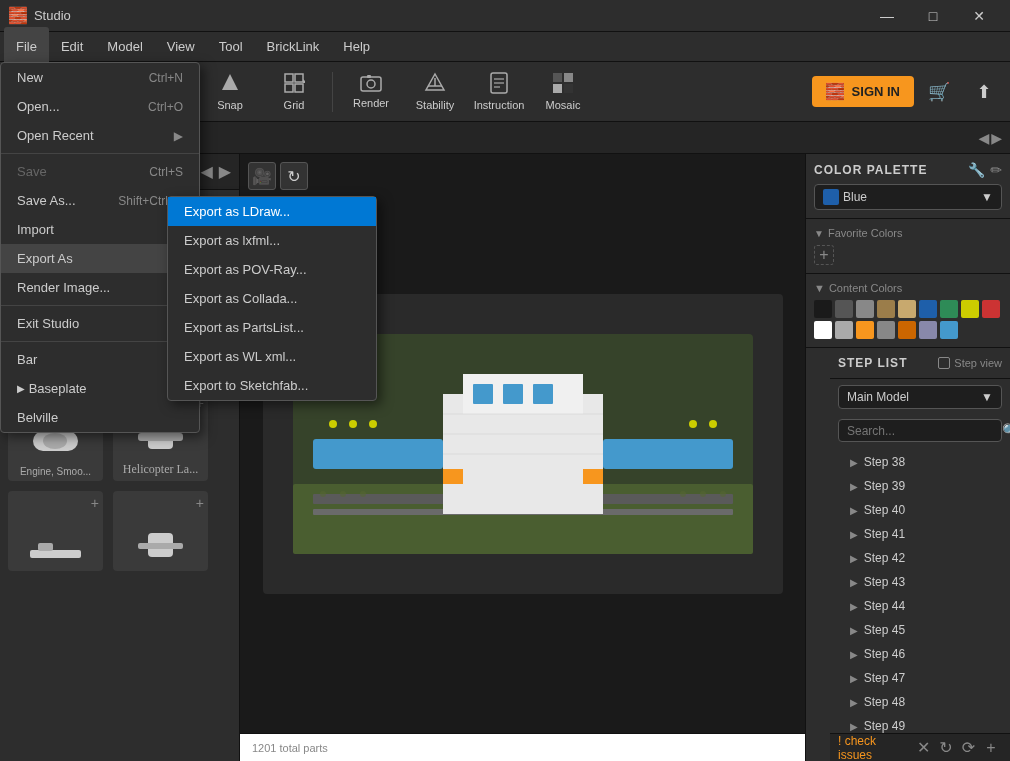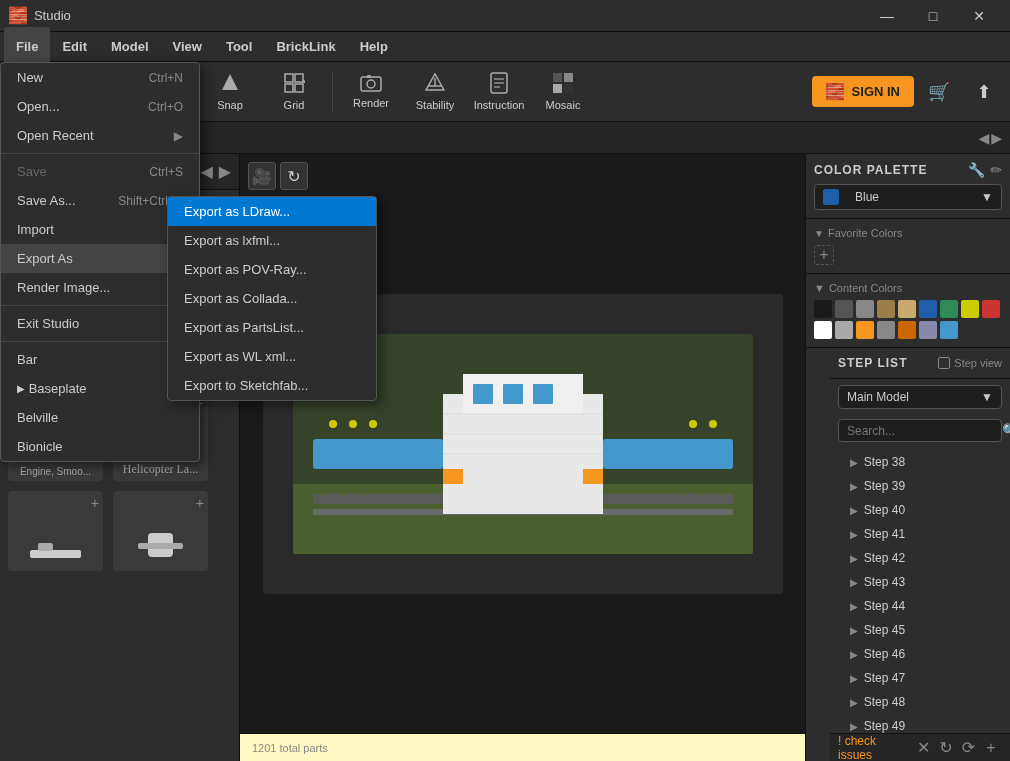--- a/index.html
+++ b/index.html
@@ -15,21 +15,21 @@
       width: 46px; height: 32px; background: transparent; border: none; color: #ccc;
       font-size: 14px; cursor: pointer; display: flex; align-items: center; justify-content: center;
     }
 
     
     .menu-bar {
       height: 30px; background: #2d2d2d; display: flex; align-items: center;
       border-bottom: 1px solid #111; padding: 0 4px;
     }
     .menu-item {
-      padding: 12px 12px; color: #ccc; cursor: pointer; font-size: 13px; border-radius: 3px; font-weight: bold;
+      padding: 12px 12px; color: #ccc; cursor: pointer; font-size: 13px; border-radius: 3px;
     }
     .menu-item:hover, .menu-item.active { background: #444; }
 
     
     .toolbar {
       height: 60px; background: #2d2d2d; display: flex; align-items: center;
       border-bottom: 1px solid #111; padding: 0 8px; gap: 4px;
     }
     .tool-btn {
       display: flex; flex-direction: column; align-items: center; justify-content: center;
@@ -83,29 +83,29 @@
     .parts-grid { display: flex; flex-wrap: wrap; padding: 4px 8px; gap: 10px; }
     .part-item { width: 95px; height: 90px; background: #3a3a3a; border-radius: 4px; display: flex; flex-direction: column; align-items: center; justify-content: flex-end; padding: 4px; font-size: 10px; color: #aaa; text-align: center; position: relative; cursor: pointer; }
     .part-item-add { position: absolute; top: 4px; right: 4px; background: transparent; border: none; color: #888; font-size: 14px; cursor: pointer; }
     .part-shape { width: 60px; height: 50px; display: flex; align-items: center; justify-content: center; }
 
     
     .center-panel { flex: 1; background: #1a1a1a; display: flex; flex-direction: column; position: relative; overflow: hidden; }
     .viewport { flex: 1; position: relative; display: flex; align-items: center; justify-content: center; }
     .viewport-controls { position: absolute; top: 8px; left: 8px; display: flex; gap: 4px; }
     .vp-btn { width: 28px; height: 28px; background: #333; border: 1px solid #555; border-radius: 3px; color: #ccc; font-size: 16px; cursor: pointer; display: flex; align-items: center; justify-content: center; }
-    .status-bar { height: 28px; background: #fef9c3; border-top: 1px solid #111; display: flex; align-items: center; padding: 0 12px; font-size: 11px; color: #888; }
+    .status-bar { height: 28px; background: #ffffff; border-top: 1px solid #111; display: flex; align-items: center; padding: 0 12px; font-size: 11px; color: #888; }
 
     
     .right-panel { width: 205px; background: #2d2d2d; border-left: 1px solid #111; display: flex; flex-direction: column; }
     .panel-section { padding: 8px; border-bottom: 1px solid #111; }
     .panel-title { font-size: 12px; font-weight: bold; color: #ccc; letter-spacing: 1px; display: flex; justify-content: space-between; align-items: center; margin-bottom: 6px; }
     .panel-title-icons { display: flex; gap: 4px; }
     .panel-icon-btn { background: transparent; border: none; color: #888; cursor: pointer; font-size: 14px; }
-    .color-select { width: 100%; background: #1e1e1e; border: 1px solid #555; color: #ccc; padding: 4px 8px; border-radius: 4px; font-size: 12px; display: flex; align-items: center; gap: 16px; cursor: pointer; }
+    .color-select { width: 100%; background: #1e1e1e; border: 1px solid #555; color: #ccc; padding: 4px 8px; border-radius: 4px; font-size: 12px; display: flex; align-items: center; gap: 4px; cursor: pointer; }
     .color-select-swatch { width: 16px; height: 16px; background: #1e5faa; border-radius: 2px; }
     .color-select-arrow { margin-left: auto; }
     .fav-section { padding: 8px; border-bottom: 1px solid #111; }
     .fav-title { font-size: 11px; color: #888; display: flex; align-items: center; gap: 4px; margin-bottom: 6px; }
     .fav-triangle { font-size: 10px; }
     .fav-add { background: transparent; border: 1px dashed #555; color: #888; width: 20px; height: 20px; border-radius: 3px; cursor: pointer; display: flex; align-items: center; justify-content: center; font-size: 16px; }
     .content-colors-section { padding: 8px; border-bottom: 1px solid #111; }
     .content-title { font-size: 11px; color: #888; display: flex; align-items: center; gap: 4px; margin-bottom: 6px; }
     .colors-grid { display: flex; flex-wrap: wrap; gap: 3px; }
     .color-swatch { width: 18px; height: 18px; border-radius: 2px; cursor: pointer; }
@@ -608,23 +608,20 @@
     <div class="dropdown-separator"></div>
     <div class="dropdown-item">
       <span>Bar</span>
     </div>
     <div class="dropdown-item">
       <span style="display:flex; align-items:center; gap:4px;"><span style="font-size:10px;">▶</span> Baseplate</span>
     </div>
     <div class="dropdown-item">
       <span>Belville</span>
     </div>
-    <div class="dropdown-item">
-      <span>Bionicle</span>
-    </div>
   </div>
 </div>
 
 <div style="position:fixed; top:196px; left:167px; z-index:300;">
   <div class="submenu">
     <div class="dropdown-item highlighted" style="background:#0078d4; color:#fff;">
       <span>Export as LDraw...</span>
     </div>
     <div class="dropdown-item">
       <span>Export as lxfml...</span>

